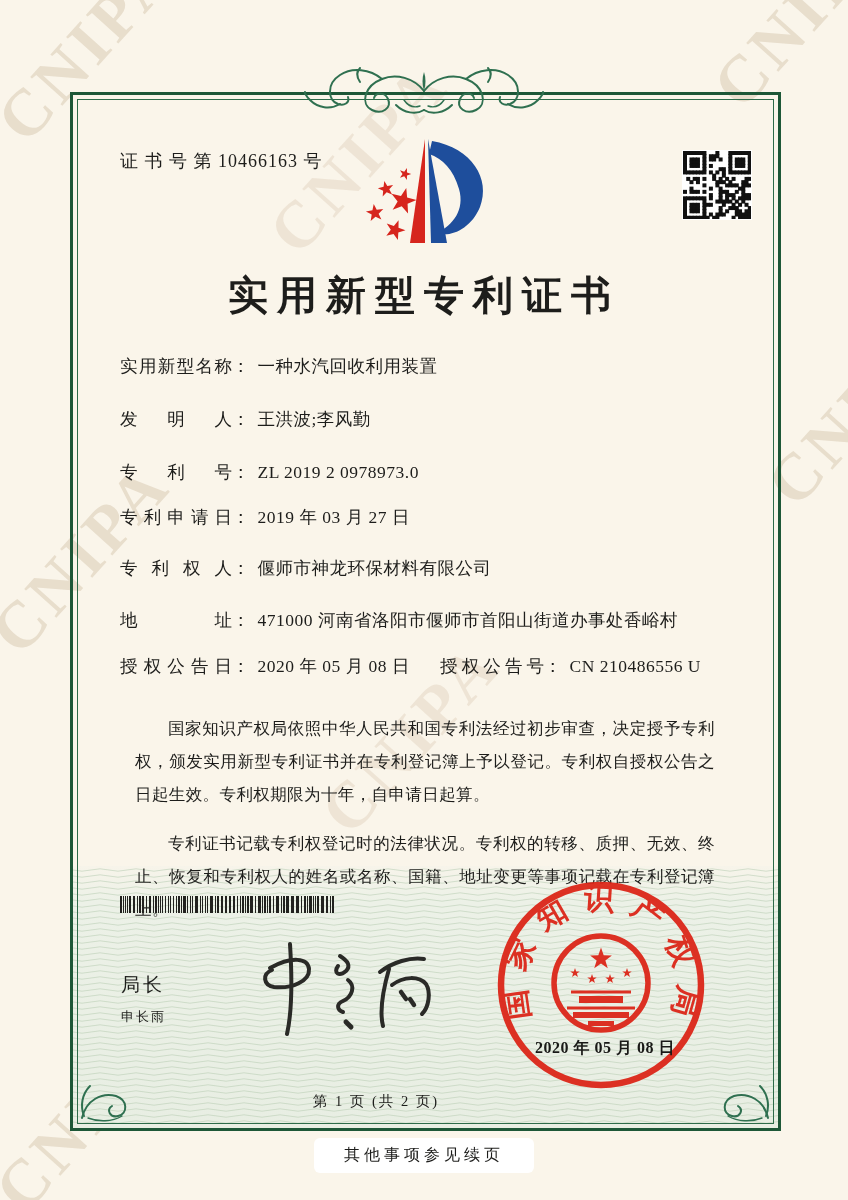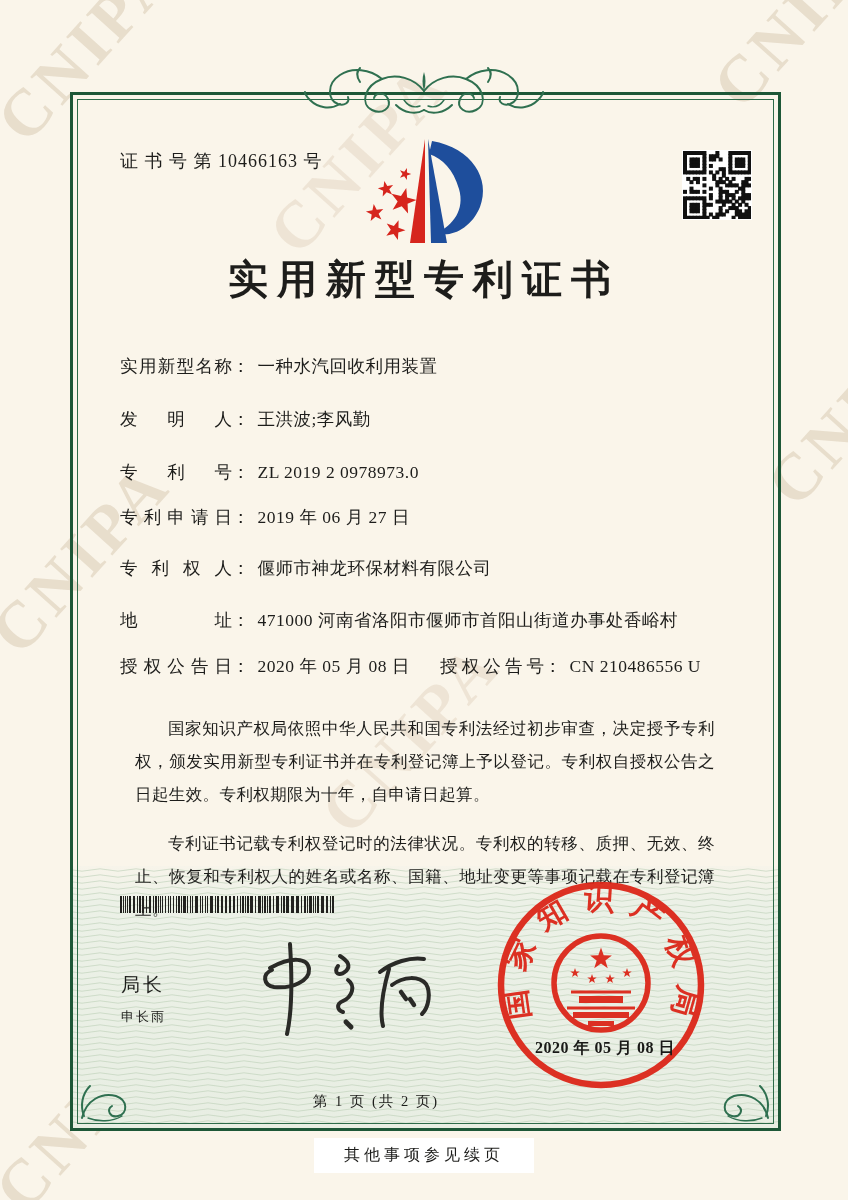--- a/index.html
+++ b/index.html
@@ -22,21 +22,21 @@
   .frame::after{content:"";position:absolute;inset:4px;border:1px solid #2d6b49;}
 
   .flourish{position:absolute;left:264px;top:60px;z-index:4;}
   .corner{position:absolute;z-index:4;}
 
   .content{position:absolute;inset:0;z-index:5;color:#1d1d1b;padding-left:16px;}
 
   .certno{position:absolute;left:120px;top:149px;font-size:18px;letter-spacing:1px;}
   .logo{position:absolute;left:352px;top:133px;}
   .qr{position:absolute;left:682px;top:150px;background:#fff;padding:1px;}
-  .title{position:absolute;left:0;top:252px;width:848px;text-align:center;
+  .title{position:absolute;left:0;top:268px;width:848px;text-align:center;
          font-size:40px;font-weight:bold;letter-spacing:9px;}
 
   .frow{position:absolute;left:120px;font-size:17.5px;white-space:nowrap;}
   .flabel{display:inline-block;width:112px;text-align:justify;text-align-last:justify;vertical-align:bottom;}
   .fcolon{margin-right:8px;}
   .fvalue{letter-spacing:.5px;}
   .frow .second{position:absolute;left:320px;top:0;}
   .frow .second .flabel{width:104px;}
 
   .paras{position:absolute;left:119px;top:696px;width:612px;font-size:16.5px;line-height:33px;
@@ -48,21 +48,21 @@
   .signname{position:absolute;left:121px;top:1008px;font-size:13px;letter-spacing:2px;z-index:6;}
   .signature{position:absolute;left:240px;top:928px;z-index:6;}
 
   .seal{position:absolute;left:495px;top:879px;z-index:6;opacity:.94;}
   .sealdate{position:absolute;left:520px;top:1038px;width:170px;text-align:center;
             font-size:16px;font-weight:bold;letter-spacing:.5px;z-index:7;color:#191917;}
 
   .pageinfo{position:absolute;left:0;top:1092px;width:752px;text-align:center;
             font-size:14.5px;letter-spacing:2px;z-index:6;}
   .contnote{position:absolute;left:0;top:1138px;width:848px;text-align:center;z-index:6;}
-  .contnote span{display:inline-block;background:#ffffff;padding:7px 30px;font-size:16px;letter-spacing:4px;}
+  .contnote span{display:inline-block;background:#ffffff;padding:7px 30px;font-size:16px;letter-spacing:4px;border-radius:6px;}
 </style>
 </head>
 <body>
 
 <div class="page">
 
   <span class="wm" style="left:-28px;top:8px">CNIPA</span>
   <span class="wm" style="left:688px;top:-26px">CNIPA</span>
   <span class="wm faint" style="left:244px;top:120px">CNIPA</span>
   <span class="wm" style="left:742px;top:372px">CNIPA</span>
@@ -349,21 +349,21 @@
     <div class="frow" style="top:354px">
       <span class="flabel">实用新型名称</span><span class="fcolon">：</span><span class="fvalue">一种水汽回收利用装置</span>
     </div>
     <div class="frow" style="top:407px">
       <span class="flabel">发明人</span><span class="fcolon">：</span><span class="fvalue">王洪波;李风勤</span>
     </div>
     <div class="frow" style="top:460px">
       <span class="flabel">专利号</span><span class="fcolon">：</span><span class="fvalue">ZL 2019 2 0978973.0</span>
     </div>
     <div class="frow" style="top:505px">
-      <span class="flabel">专利申请日</span><span class="fcolon">：</span><span class="fvalue">2019 年 06 月 27 日</span>
+      <span class="flabel">专利申请日</span><span class="fcolon">：</span><span class="fvalue">2019 年 03 月 27 日</span>
     </div>
     <div class="frow" style="top:556px">
       <span class="flabel">专利权人</span><span class="fcolon">：</span><span class="fvalue">偃师市神龙环保材料有限公司</span>
     </div>
     <div class="frow" style="top:608px">
       <span class="flabel">地址</span><span class="fcolon">：</span><span class="fvalue">471000 河南省洛阳市偃师市首阳山街道办事处香峪村</span>
     </div>
     <div class="frow" style="top:654px">
       <span class="flabel">授权公告日</span><span class="fcolon">：</span><span class="fvalue">2020 年 05 月 08 日</span>
       <span class="second">

